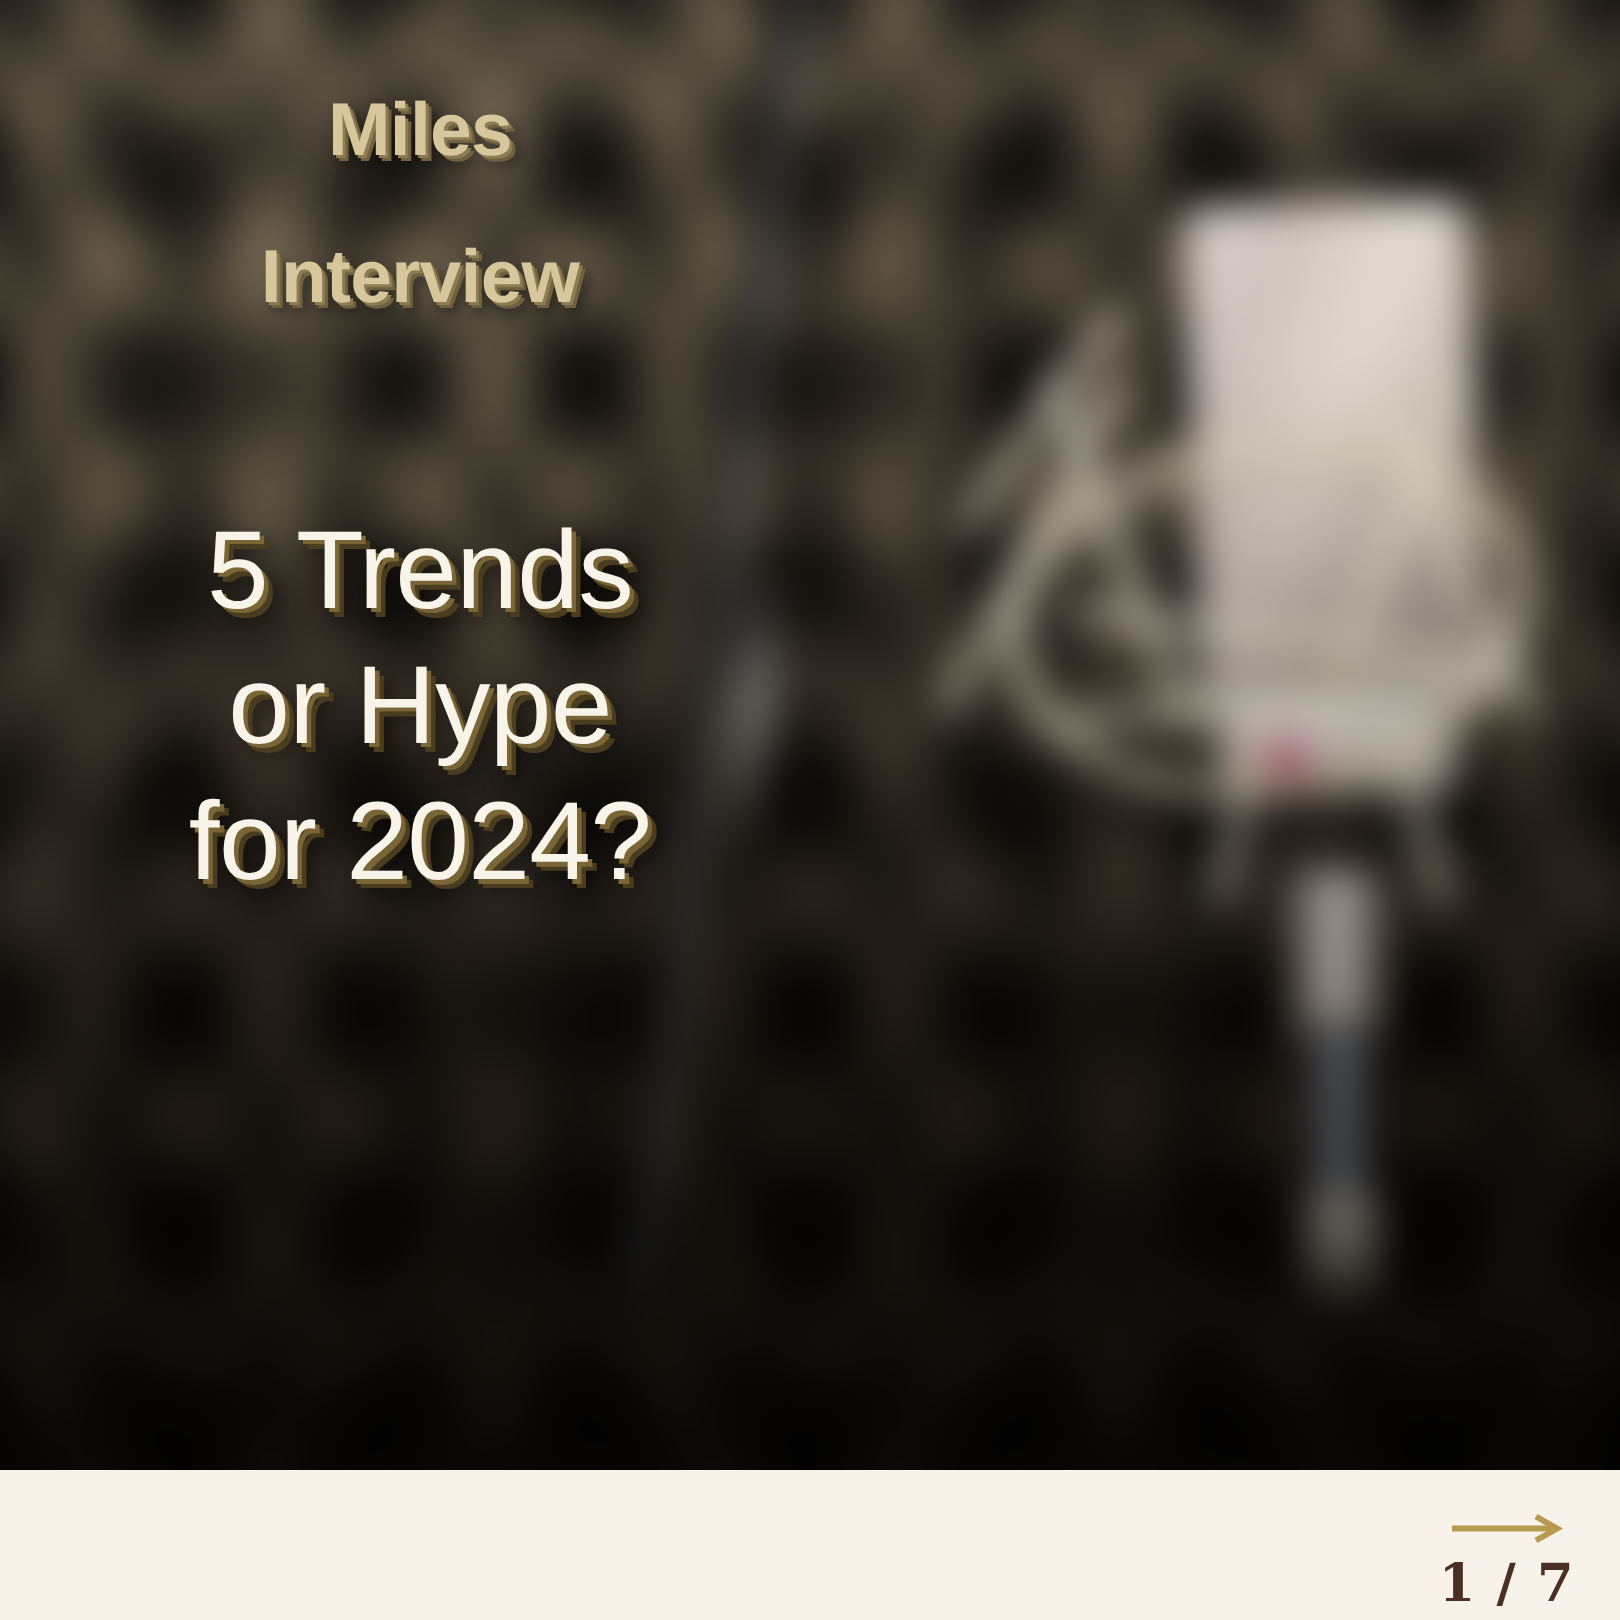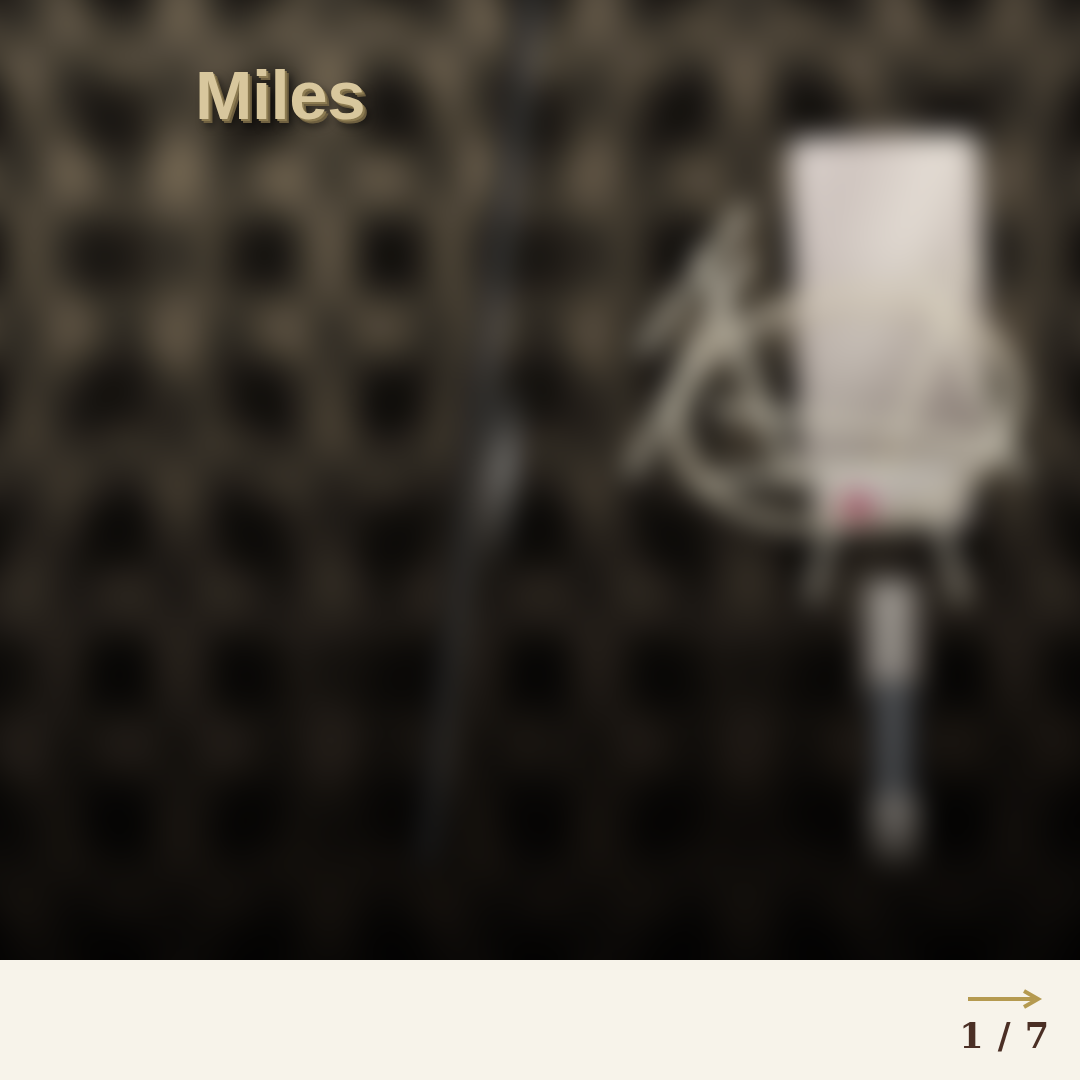--- a/index.html
+++ b/index.html
@@ -247,21 +247,21 @@
     left: 40px;
     top: 62px;
     width: 480px;
     text-align: center;
     z-index: 5;
   }
 
   .title {
     color: #d8c79d;
     font-weight: 700;
-    font-size: 69px;
+    font-size: 50px;
     line-height: 0.98;
     letter-spacing: -0.5px;
     margin: 0;
     text-shadow:
        2px 2px 0 #8d7c52,
        4px 4px 0 #6f6040,
        6px 7px 9px rgba(0,0,0,0.55);
   }
 
   .subtitle {
@@ -277,21 +277,21 @@
        6px 6px 0 #4a3c1f,
        8px 9px 12px rgba(0,0,0,0.6);
   }
 
   
   .footer {
     position: absolute;
     left: 0;
     bottom: 0;
     width: 1080px;
-    height: 120px;
+    height: 100px;
     background: #f7f3ea;
     z-index: 10;
   }
   .footer-inner {
     position: absolute;
     right: 30px;
     top: 0;
     height: 120px;
     display: flex;
     flex-direction: column;
@@ -350,22 +350,27 @@
     <div class="band b7"></div>
     <div class="band b8"></div>
 
     <div class="photo-vignette"></div>
   </div>
 
   <div class="copy">
     <h1 class="title">
       <span>Miles</span><br>
       <br>
-      <br>
+      <span>Interview</span><br>
     </h1>
+    <h2 class="subtitle">
+      <span>5 Trends</span><br>
+      <span>or Hype</span><br>
+      <span>for 2024?</span>
+    </h2>
   </div>
 
   <div class="footer">
     <div class="footer-inner">
       <svg class="next-arrow" viewBox="0 0 78 22">
         <line x1="2" y1="11" x2="68" y2="11" stroke="#B59A50" stroke-width="4" stroke-linecap="butt"></line>
         <polyline points="58,3 72,11 58,19" fill="none" stroke="#B59A50" stroke-width="4" stroke-linecap="butt" stroke-linejoin="miter"></polyline>
       </svg>
       <div class="page-count">1 / 7</div>
     </div>

